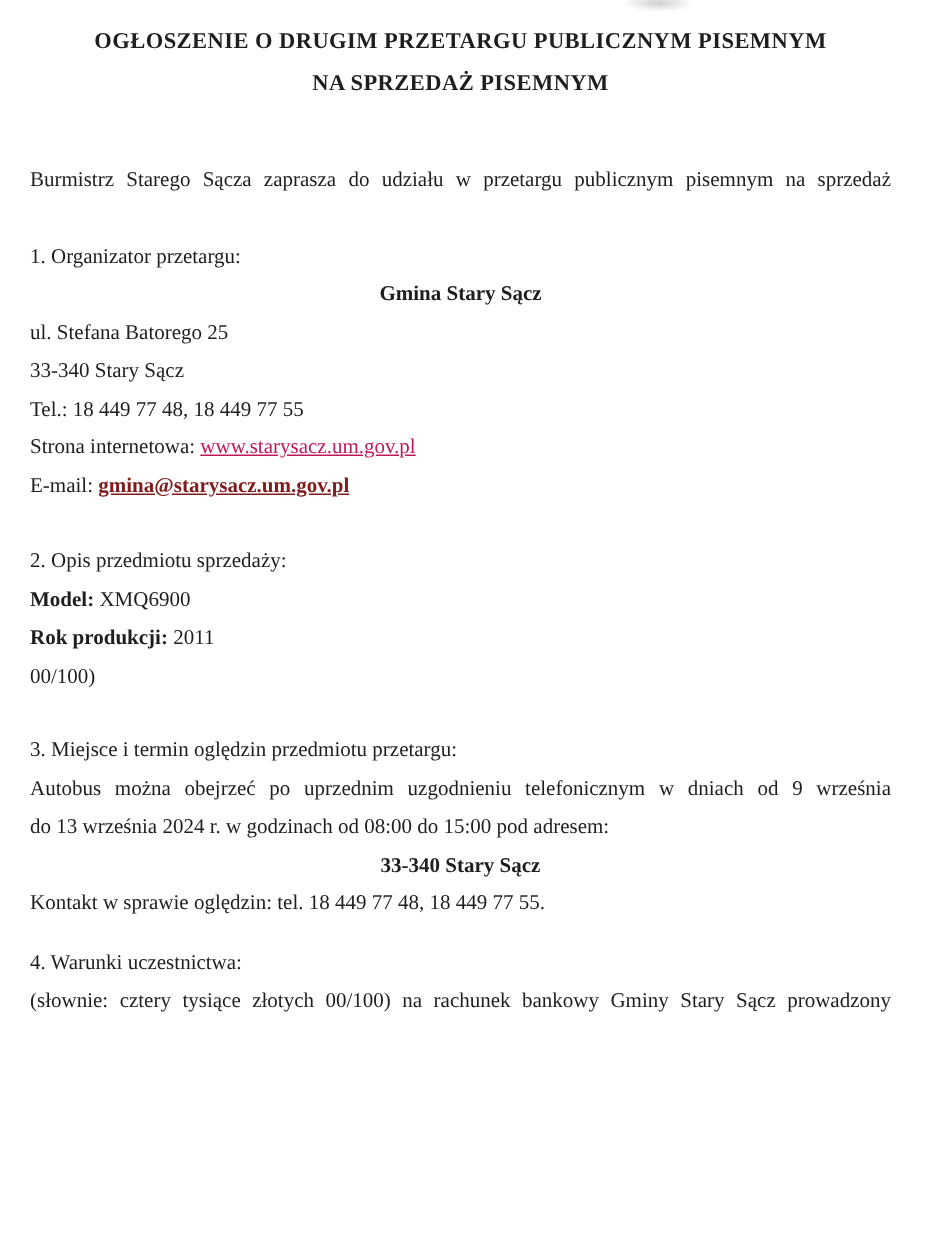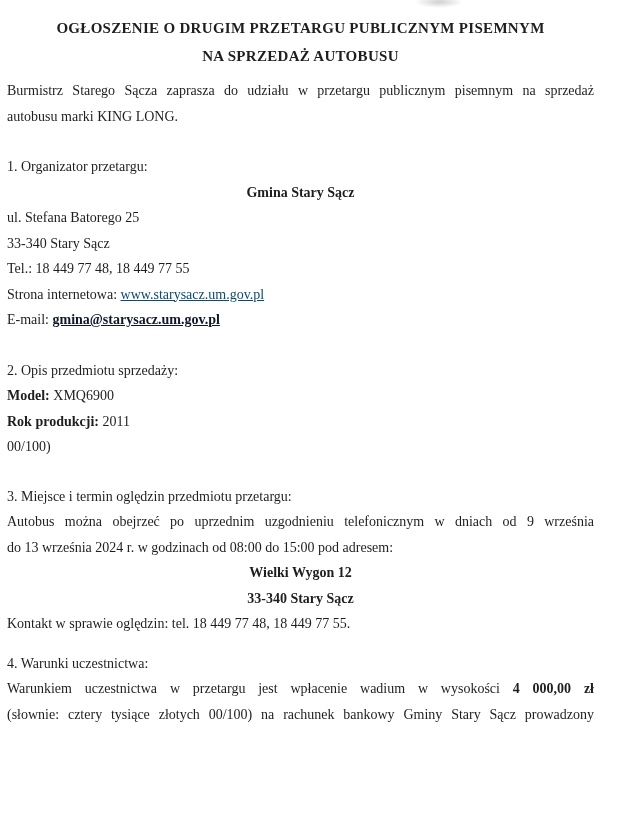--- a/index.html
+++ b/index.html
@@ -10,77 +10,76 @@
     overflow: hidden;
     position: relative;
     font-family: "Liberation Serif", serif;
     color: #1e1e1e;
     -webkit-font-smoothing: antialiased;
   }
   .page {
     box-sizing: border-box;
     width: 618px;
     height: 639px;
-    padding: 14px 24px 0 7px;
+    padding: 14px 24px 0 20px;
     font-size: 14px;
     line-height: 25.5px;
   }
   .scan-smudge {
     position: absolute;
     left: 415px; top: -4px;
     width: 48px; height: 12px;
     background: radial-gradient(ellipse at center, rgba(120,120,120,0.35), rgba(120,120,120,0) 70%);
     pointer-events: none;
   }
   .doc-title {
     text-align: center;
     font-weight: bold;
     font-size: 15px;
     line-height: 28px;
     letter-spacing: 0.3px;
   }
-  .intro { margin-top: 8px; }
+  .intro { margin-top: 38px; }
   .section-1 { margin-top: 25px; }
   .section-2 { margin-top: 25px; }
   .section-3 { margin-top: 24px; }
   .section-4 { margin-top: 14px; }
   .heading { font-weight: normal; }
   .b { font-weight: bold; text-align: center; }
   .line { white-space: normal; }
   .jline {            
     text-align: justify;
     text-align-last: justify;
   }
   a.link, span.link {
-    color: #0c4a6e;
+    color: #be185d;
     text-decoration: underline;
     cursor: pointer;
   }
   a.link-bold {
-    color: #0f172a;
+    color: #7f1d1d;
     text-decoration: underline;
     font-weight: bold;
     cursor: pointer;
   }
 </style>
 </head>
 <body>
 
 <div class="scan-smudge"></div>
 
 <div class="page">
 
   <div class="doc-title">
     <div class="line">OGŁOSZENIE O DRUGIM PRZETARGU PUBLICZNYM PISEMNYM</div>
-    <div class="line">NA SPRZEDAŻ AUTOBUSU</div>
+    <div class="line">NA SPRZEDAŻ PISEMNYM</div>
   </div>
 
   <div class="intro">
     <div class="line jline">Burmistrz Starego Sącza zaprasza do udziału w przetargu publicznym pisemnym na sprzedaż</div>
-    <div class="line">autobusu marki KING LONG.</div>
   </div>
 
   <div class="section-1">
     <div class="line heading">1. Organizator przetargu:</div>
     <div class="line b">Gmina Stary Sącz</div>
     <div class="line">ul. Stefana Batorego 25</div>
     <div class="line">33-340 Stary Sącz</div>
     <div class="line">Tel.: 18 449 77 48, 18 449 77 55</div>
     <div class="line"><span>Strona internetowa: </span><a class="link">www.starysacz.um.gov.pl</a></div>
     <div class="line"><span>E-mail: </span><a class="link-bold">gmina@starysacz.um.gov.pl</a></div>
@@ -90,24 +89,22 @@
     <div class="line heading">2. Opis przedmiotu sprzedaży:</div>
     <div class="line"><span class="b">Model:</span><span> XMQ6900</span></div>
     <div class="line"><span class="b">Rok produkcji:</span><span> 2011</span></div>
     <div class="line">00/100)</div>
   </div>
 
   <div class="section-3">
     <div class="line heading">3. Miejsce i termin oględzin przedmiotu przetargu:</div>
     <div class="line jline">Autobus można obejrzeć po uprzednim uzgodnieniu telefonicznym w dniach od 9 września</div>
     <div class="line">do 13 września 2024 r. w godzinach od 08:00 do 15:00 pod adresem:</div>
-    <div class="line b">Wielki Wygon 12</div>
     <div class="line b">33-340 Stary Sącz</div>
     <div class="line">Kontakt w sprawie oględzin: tel. 18 449 77 48, 18 449 77 55.</div>
   </div>
 
   <div class="section-4">
     <div class="line heading">4. Warunki uczestnictwa:</div>
-    <div class="line jline"><span>Warunkiem uczestnictwa w przetargu jest wpłacenie wadium w wysokości</span> <span class="b">4 000,00 zł</span></div>
     <div class="line jline">(słownie: cztery tysiące złotych 00/100) na rachunek bankowy Gminy Stary Sącz prowadzony</div>
   </div>
 
 </div>
 
 </body></html>

